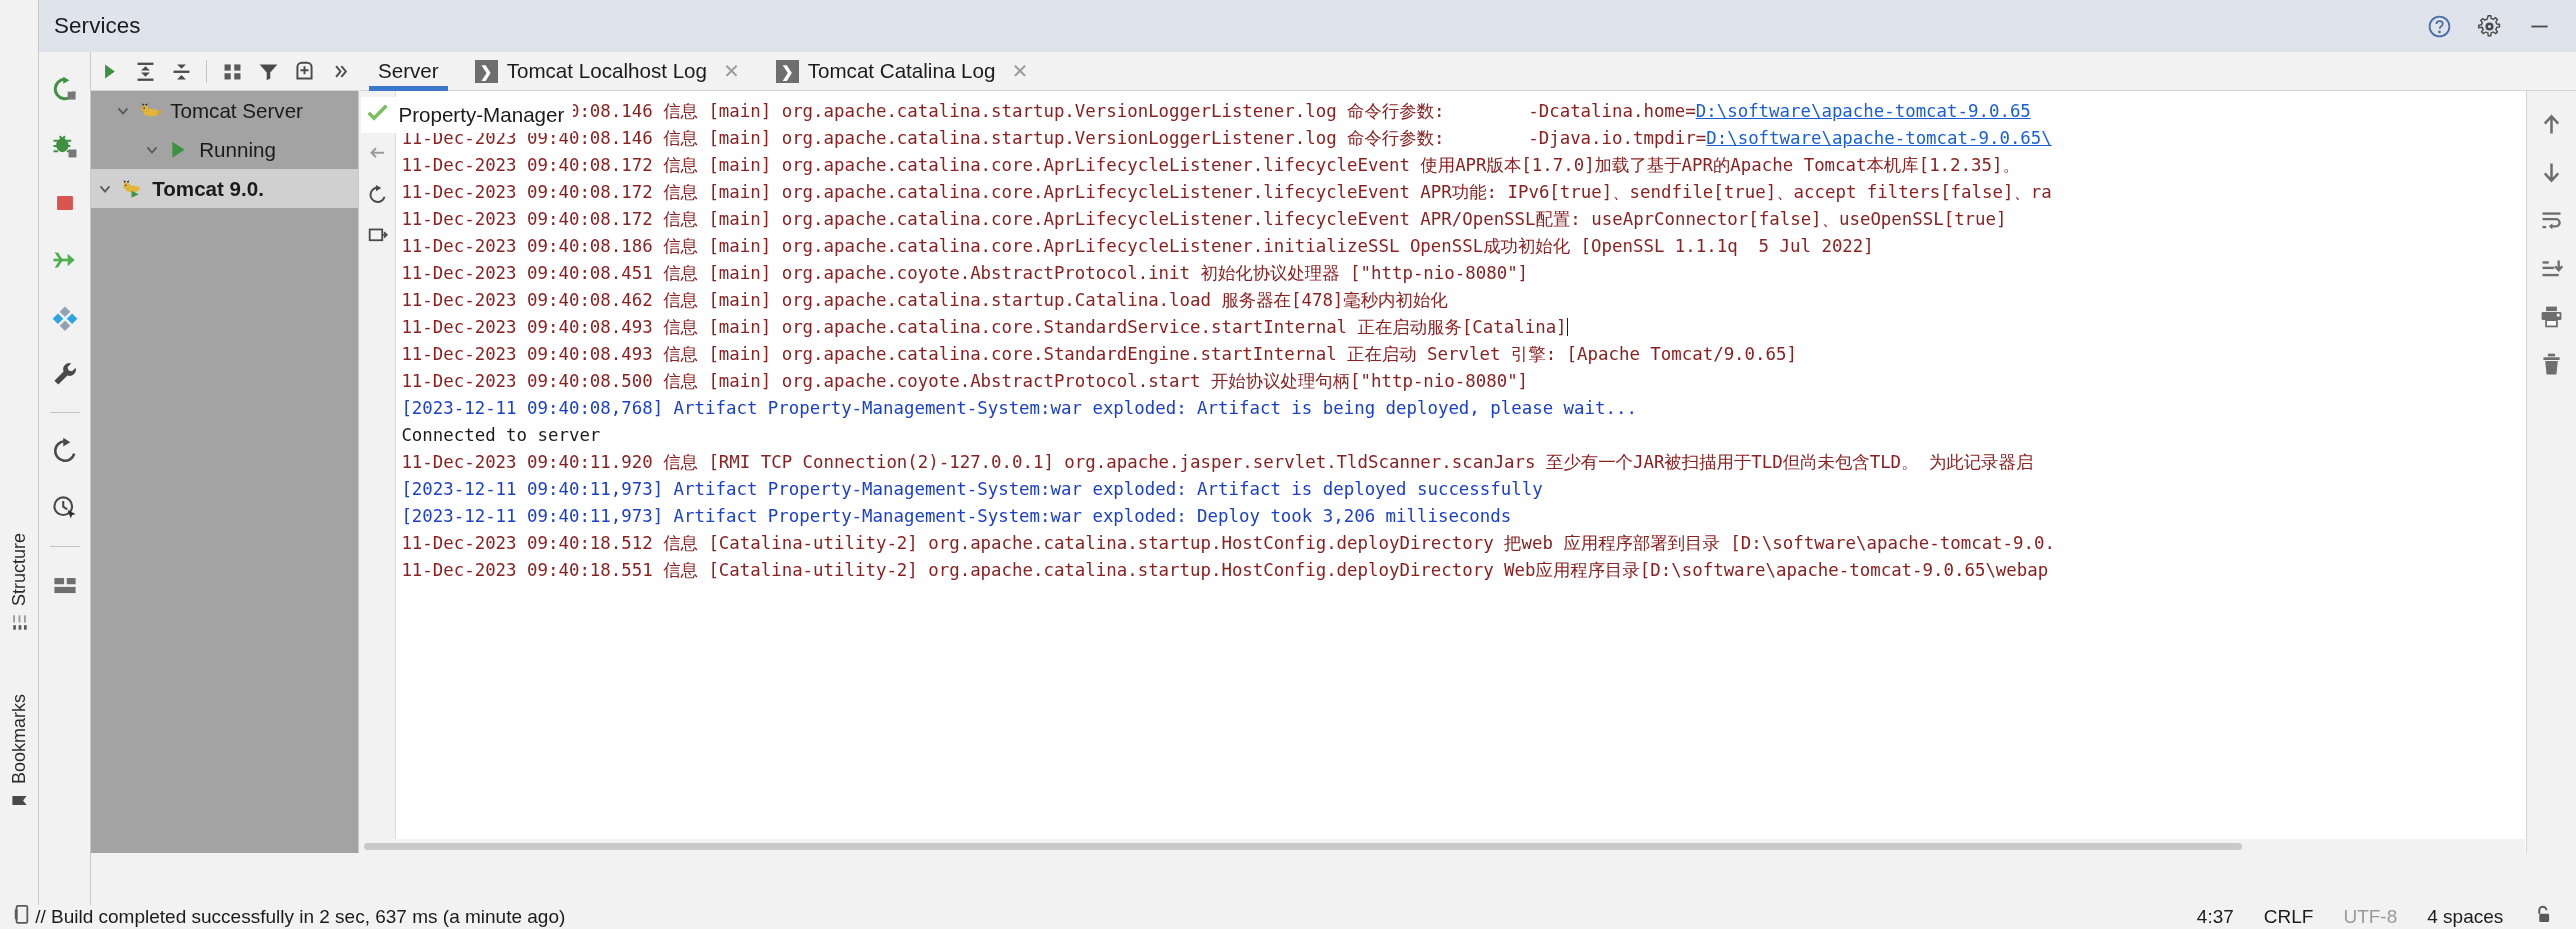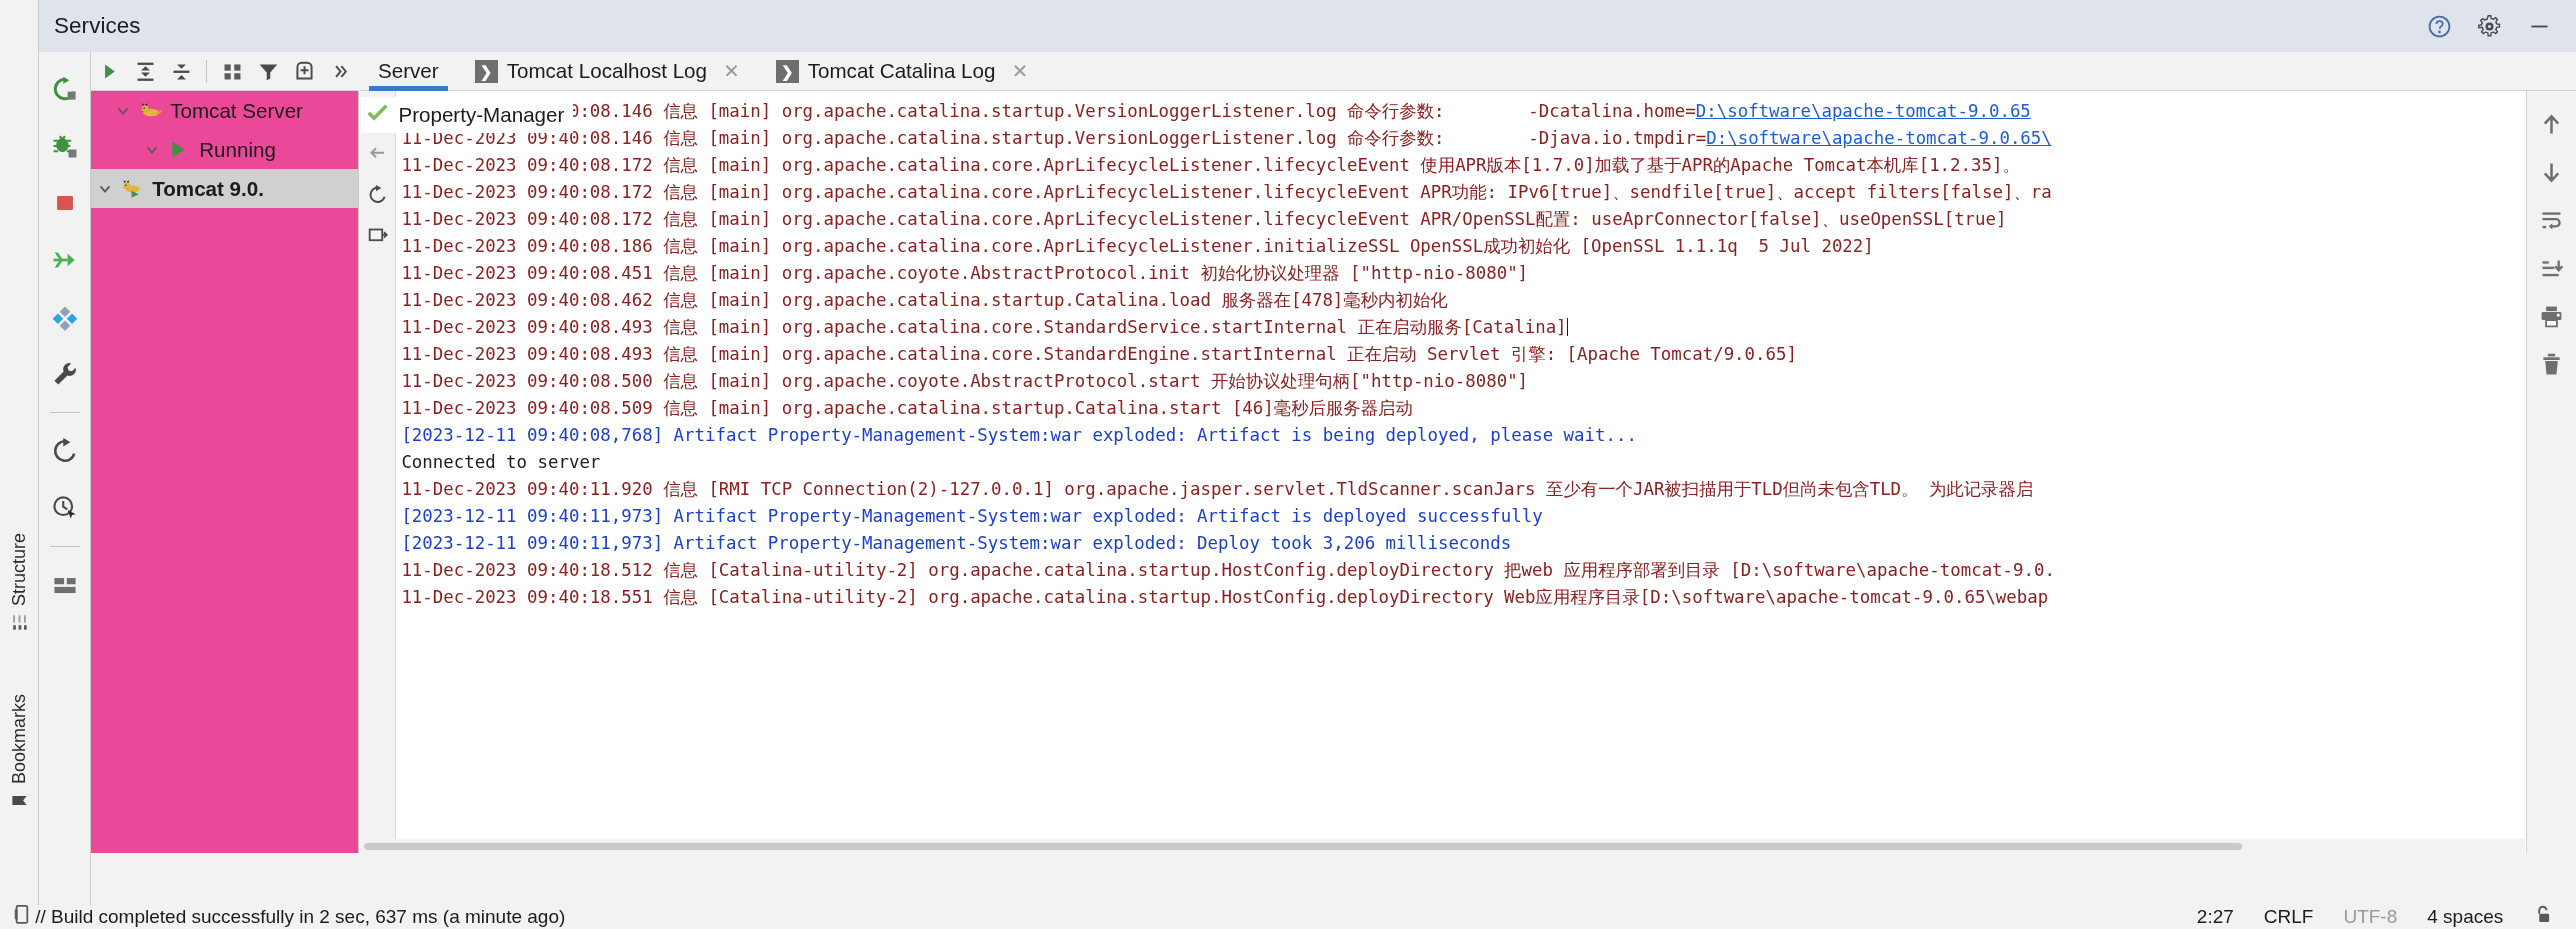--- a/index.html
+++ b/index.html
@@ -63,21 +63,21 @@
     border-bottom: 0.9px solid #d4d4d4;
   }
   .toolbar-row .tbtn {
     width: 36px; height: 36px; display: flex; align-items: center; justify-content: center;
   }
   .toolbar-row .vsep { width: 0.9px; height: 23px; background: #c4c4c4; margin: 0 7.2px; }
 
   
   .tree-panel {
     position: absolute; left: 91px; top: 91px; width: 268px; height: 762px;
-    background: #ec4899; border-right: 0.9px solid #c9c9c9; overflow: hidden;
+    background: #a3a3a3; border-right: 0.9px solid #c9c9c9; overflow: hidden;
   }
   .tree-row {
     display: flex; align-items: center; height: 39px; white-space: nowrap;
     font-size: 20.6px; color: #1b1b1b; padding-right: 3.6px;
   }
   .tree-row.selected { background: #d0d0d0; font-weight: bold; }
   .tree-row .twisty {
     width: 27px; display: flex; align-items: center; justify-content: center;
     color: #5a5a5a; flex: 0 0 27px;
   }
@@ -454,21 +454,20 @@
           <div class="log-line"><span class="c-red">11-Dec-2023 09:40:08.146 信息 [main] org.apache.catalina.startup.VersionLoggerListener.log 命令行参数:        -Djava.io.tmpdir=</span><span class="c-link">D:\software\apache-tomcat-9.0.65\</span></div>
           <div class="log-line"><span class="c-red">11-Dec-2023 09:40:08.172 信息 [main] org.apache.catalina.core.AprLifecycleListener.lifecycleEvent 使用APR版本[1.7.0]加载了基于APR的Apache Tomcat本机库[1.2.35]。</span></div>
           <div class="log-line"><span class="c-red">11-Dec-2023 09:40:08.172 信息 [main] org.apache.catalina.core.AprLifecycleListener.lifecycleEvent APR功能: IPv6[true]、sendfile[true]、accept filters[false]、ra</span></div>
           <div class="log-line"><span class="c-red">11-Dec-2023 09:40:08.172 信息 [main] org.apache.catalina.core.AprLifecycleListener.lifecycleEvent APR/OpenSSL配置: useAprConnector[false]、useOpenSSL[true]</span></div>
           <div class="log-line"><span class="c-red">11-Dec-2023 09:40:08.186 信息 [main] org.apache.catalina.core.AprLifecycleListener.initializeSSL OpenSSL成功初始化 [OpenSSL 1.1.1q  5 Jul 2022]</span></div>
           <div class="log-line"><span class="c-red">11-Dec-2023 09:40:08.451 信息 [main] org.apache.coyote.AbstractProtocol.init 初始化协议处理器 ["http-nio-8080"]</span></div>
           <div class="log-line"><span class="c-red">11-Dec-2023 09:40:08.462 信息 [main] org.apache.catalina.startup.Catalina.load 服务器在[478]毫秒内初始化</span></div>
           <div class="log-line"><span class="c-red">11-Dec-2023 09:40:08.493 信息 [main] org.apache.catalina.core.StandardService.startInternal 正在启动服务[Catalina]</span><span class="caret"></span></div>
           <div class="log-line"><span class="c-red">11-Dec-2023 09:40:08.493 信息 [main] org.apache.catalina.core.StandardEngine.startInternal 正在启动 Servlet 引擎: [Apache Tomcat/9.0.65]</span></div>
           <div class="log-line"><span class="c-red">11-Dec-2023 09:40:08.500 信息 [main] org.apache.coyote.AbstractProtocol.start 开始协议处理句柄["http-nio-8080"]</span></div>
-          <div class="log-line"><span class="c-red">11-Dec-2023 09:40:08.509 信息 [main] org.apache.catalina.startup.Catalina.start [46]毫秒后服务器启动</span></div>
           <div class="log-line"><span class="c-blue">[2023-12-11 09:40:08,768] Artifact Property-Management-System:war exploded: Artifact is being deployed, please wait...</span></div>
           <div class="log-line"><span class="c-black">Connected to server</span></div>
           <div class="log-line"><span class="c-red">11-Dec-2023 09:40:11.920 信息 [RMI TCP Connection(2)-127.0.0.1] org.apache.jasper.servlet.TldScanner.scanJars 至少有一个JAR被扫描用于TLD但尚未包含TLD。 为此记录器启</span></div>
           <div class="log-line"><span class="c-blue">[2023-12-11 09:40:11,973] Artifact Property-Management-System:war exploded: Artifact is deployed successfully</span></div>
           <div class="log-line"><span class="c-blue">[2023-12-11 09:40:11,973] Artifact Property-Management-System:war exploded: Deploy took 3,206 milliseconds</span></div>
           <div class="log-line"><span class="c-red">11-Dec-2023 09:40:18.512 信息 [Catalina-utility-2] org.apache.catalina.startup.HostConfig.deployDirectory 把web 应用程序部署到目录 [D:\software\apache-tomcat-9.0.</span></div>
           <div class="log-line"><span class="c-red">11-Dec-2023 09:40:18.551 信息 [Catalina-utility-2] org.apache.catalina.startup.HostConfig.deployDirectory Web应用程序目录[D:\software\apache-tomcat-9.0.65\webap</span></div>
         </div>
 
       <div class="console-right-col">
@@ -608,21 +607,21 @@
       <div class="status-left">
         <span>
           <svg width="19.7" height="21.5" viewBox="0 0 22 24">
               <rect x="4" y="2" width="12" height="19" rx="1.5" fill="none" stroke="#5a5a5a" stroke-width="2"></rect>
               <rect x="2" y="6" width="3" height="11" fill="#5a5a5a"></rect>
             </svg>
         </span>
         <span>// Build completed successfully in 2 sec, 637 ms (a minute ago)</span>
       </div>
       <div class="status-right">
-        <span>2:27</span>
+        <span>4:37</span>
         <span>CRLF</span>
         <span class="muted">UTF-8</span>
         <span>4 spaces</span>
         <span>
           <svg width="19.7" height="21.5" viewBox="0 0 22 24">
               <path d="M7 11V7a4 4 0 018 0" fill="none" stroke="#5a5a5a" stroke-width="2.2"></path>
               <rect x="7" y="11" width="11" height="9" rx="1.4" fill="#5a5a5a"></rect>
             </svg>
         </span>
       </div>

